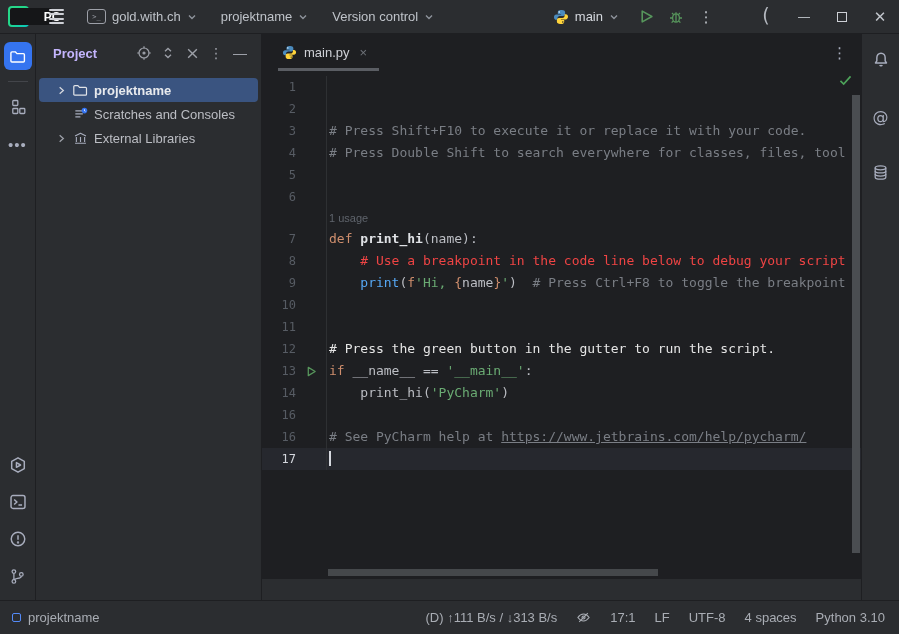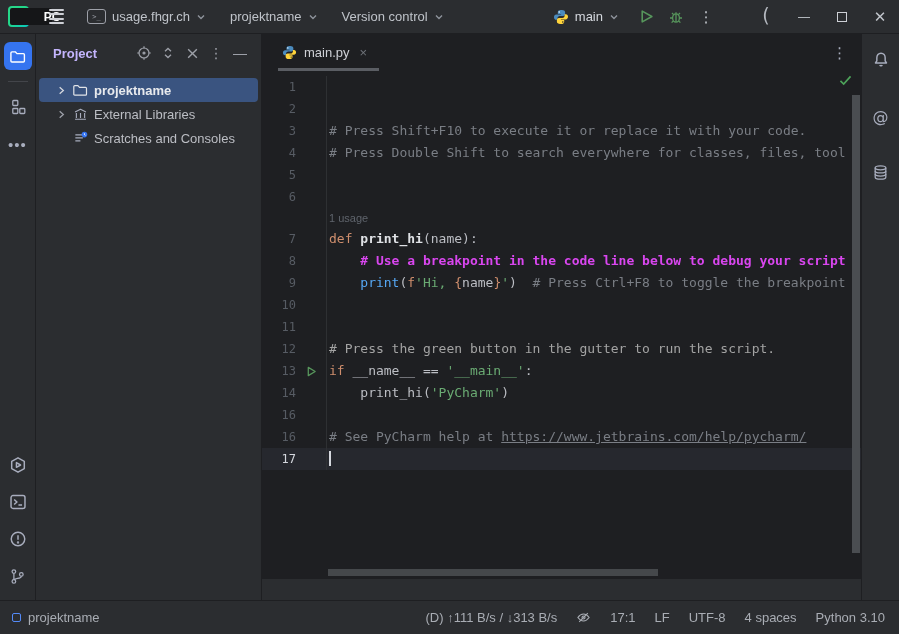--- a/index.html
+++ b/index.html
@@ -112,21 +112,21 @@
     </div>
     <div class="burger">
         <i></i>
         <i></i>
         <i></i>
         <i></i>
       </div>
 
     <div class="tb-widget">
       <span class="ssh-box">&gt;_</span>
-      <span>usage.fhgr.ch</span>
+      <span>gold.with.ch</span>
       <svg class="chev" viewBox="0 0 10 10">
           <path d="M2 3.5l3 3 3-3" fill="none" stroke="#8E939B" stroke-width="1.4"></path>
         </svg>
     </div>
 
     <div class="tb-widget">
       <span>projektname</span>
       <svg class="chev" viewBox="0 0 10 10">
           <path d="M2 3.5l3 3 3-3" fill="none" stroke="#8E939B" stroke-width="1.4"></path>
         </svg>
@@ -267,42 +267,42 @@
               </svg>
           </span>
           <span class="tree-ico">
             <svg width="16" height="16" viewBox="0 0 16 16" fill="none" stroke="#E2E4E8" stroke-width="1.2">
                 <path d="M1.8 4.6c0-.6.4-1 1-1h3.1l1.6 1.7h6c.6 0 1 .4 1 1v5.9c0 .6-.4 1-1 1H2.8c-.6 0-1-.4-1-1z" stroke-linejoin="round"></path>
               </svg>
           </span>
           <span>projektname</span>
         </div>
         <div class="tree-row">
-          <span class="tree-chev">
-            <svg width="11" height="11" viewBox="0 0 12 12" fill="none" stroke="#9DA0A8" stroke-width="1.4">
-                <path d="M4 2.5 8 6l-4 3.5"></path>
-              </svg>
-          </span>
-          <span class="tree-ico">
-            <svg width="15" height="15" viewBox="0 0 16 16" fill="none" stroke="#A8ADBD" stroke-width="1.2">
-                <path d="M2.2 5.4 8 2.4l5.8 3M3.6 6.4v5.2M8 6.4v5.2M12.4 6.4v5.2M2.2 13h11.6" stroke-linejoin="round"></path>
-              </svg>
-          </span>
-          <span>External Libraries</span>
-        </div>
-        <div class="tree-row">
           <span class="tree-chev empty"></span>
           <span class="tree-ico">
             <svg width="15" height="15" viewBox="0 0 16 16" fill="none" stroke="#A8ADBD" stroke-width="1.3">
                 <path d="M2.5 4.2h8M2.5 7.4h8M2.5 10.6h5.4"></path>
                 <circle cx="12.2" cy="3.8" r="3" fill="#3574F0" stroke="none"></circle>
                 <path d="M12.2 2.5v1.4l1 .7" stroke="#fff" stroke-width="1"></path>
               </svg>
           </span>
           <span>Scratches and Consoles</span>
+        </div>
+        <div class="tree-row">
+          <span class="tree-chev">
+            <svg width="11" height="11" viewBox="0 0 12 12" fill="none" stroke="#9DA0A8" stroke-width="1.4">
+                <path d="M4 2.5 8 6l-4 3.5"></path>
+              </svg>
+          </span>
+          <span class="tree-ico">
+            <svg width="15" height="15" viewBox="0 0 16 16" fill="none" stroke="#A8ADBD" stroke-width="1.2">
+                <path d="M2.2 5.4 8 2.4l5.8 3M3.6 6.4v5.2M8 6.4v5.2M12.4 6.4v5.2M2.2 13h11.6" stroke-linejoin="round"></path>
+              </svg>
+          </span>
+          <span>External Libraries</span>
         </div>
       </div>
     </div>
 
     <div class="editor">
       <div class="tabbar">
         <div class="tab">
           <svg width="15" height="15" viewBox="0 0 16 16">
             <path fill="#4B8BBE" d="M7.9 1C6.1 1 4.8 1.8 4.8 3.3V5h3.3v.6H3.3C1.9 5.6 1 6.7 1 8.2c0 1.5.8 2.6 2.2 2.6h1.2V9.2c0-1.3 1.1-2.3 2.4-2.3h3.3c1.1 0 2-.9 2-2V3.3C12.1 1.9 10.7 1 8.9 1z"></path>
             <circle cx="6.2" cy="3.1" r=".75" fill="#fff"></circle>
@@ -319,25 +319,25 @@
       <div class="code-wrap">
         <div class="lines">
             <div class="line"><span class="ln">1</span><span class="gic"></span></div>
             <div class="line"><span class="ln">2</span><span class="gic"></span><span class="code"></span></div>
             <div class="line"><span class="ln">3</span><span class="gic"></span><span class="code"><span style="color: rgb(122, 126, 133);"># Press Shift+F10 to execute it or replace it with your code.</span></span></div>
             <div class="line"><span class="ln">4</span><span class="gic"></span><span class="code"><span style="color: rgb(122, 126, 133);"># Press Double Shift to search everywhere for classes, files, tool</span></span></div>
             <div class="line"><span class="ln">5</span><span class="gic"></span><span class="code"></span></div>
             <div class="line"><span class="ln">6</span><span class="gic"></span><span class="code"></span></div>
             <div class="inlay-row"><span class="ln"></span><span class="gic"></span><span class="inlay">1 usage</span></div>
             <div class="line"><span class="ln">7</span><span class="gic"></span><span class="code"><span style="color: rgb(207, 142, 109);">def </span><span class="tok-func" style="color: rgb(223, 225, 229);">print_hi</span><span style="color: rgb(188, 190, 196);">(name):</span></span></div>
-            <div class="line"><span class="ln">8</span><span class="gic"></span><span class="code"><span style="color: #d946ef; font-weight: bold;">    # Use a breakpoint in the code line below to debug your script</span></span></div>
+            <div class="line"><span class="ln">8</span><span class="gic"></span><span class="code"><span style="color: #ef4444;">    # Use a breakpoint in the code line below to debug your script</span></span></div>
             <div class="line"><span class="ln">9</span><span class="gic"></span><span class="code"><span style="color: rgb(188, 190, 196);">    </span><span style="color: rgb(86, 168, 245);">print</span><span style="color: rgb(188, 190, 196);">(</span><span style="color: rgb(207, 142, 109);">f</span><span style="color: rgb(106, 171, 115);">'Hi, </span><span style="color: rgb(207, 142, 109);">{</span><span style="color: rgb(188, 190, 196);">name</span><span style="color: rgb(207, 142, 109);">}</span><span style="color: rgb(106, 171, 115);">'</span><span style="color: rgb(188, 190, 196);">)  </span><span style="color: rgb(122, 126, 133);"># Press Ctrl+F8 to toggle the breakpoint</span></span></div>
             <div class="line"><span class="ln">10</span><span class="gic"></span><span class="code"></span></div>
             <div class="line"><span class="ln">11</span><span class="gic"></span><span class="code"></span></div>
-            <div class="line"><span class="ln">12</span><span class="gic"></span><span class="code"><span style="color: #a3a3a3;"># Press the green button in the gutter to run the script.</span></span></div>
+            <div class="line"><span class="ln">12</span><span class="gic"></span><span class="code"><span style="color: #e5e5e5;"># Press the green button in the gutter to run the script.</span></span></div>
             <div class="line"><span class="ln">13</span><span class="gic"><svg width="11" height="11" viewBox="0 0 12 12">
                   <path d="M2.5 1.5 10 6 2.5 10.5Z" fill="none" stroke="#57965C" stroke-width="1.4" stroke-linejoin="round"></path>
                 </svg></span><span class="code"><span style="color: rgb(207, 142, 109);">if </span><span style="color: rgb(188, 190, 196);">__name__ == </span><span style="color: rgb(106, 171, 115);">'__main__'</span><span style="color: rgb(188, 190, 196);">:</span></span></div>
             <div class="line"><span class="ln">14</span><span class="gic"></span><span class="code"><span style="color: rgb(188, 190, 196);">    print_hi(</span><span style="color: rgb(106, 171, 115);">'PyCharm'</span><span style="color: rgb(188, 190, 196);">)</span></span></div>
             <div class="line"><span class="ln">16</span><span class="gic"></span><span class="code"></span></div>
             <div class="line"><span class="ln">16</span><span class="gic"></span><span class="code"><span style="color: rgb(122, 126, 133);"># See PyCharm help at </span><span class="tok-link" style="color: rgb(122, 126, 133);">https://www.jetbrains.com/help/pycharm/</span></span></div>
             <div class="line current"><span class="ln">17</span><span class="gic"></span><span class="code"><span class="caret"></span></span></div>
           </div>
         <span class="check">
           <svg width="13" height="11" viewBox="0 0 14 12" fill="none" stroke="#4DA35A" stroke-width="1.8">

